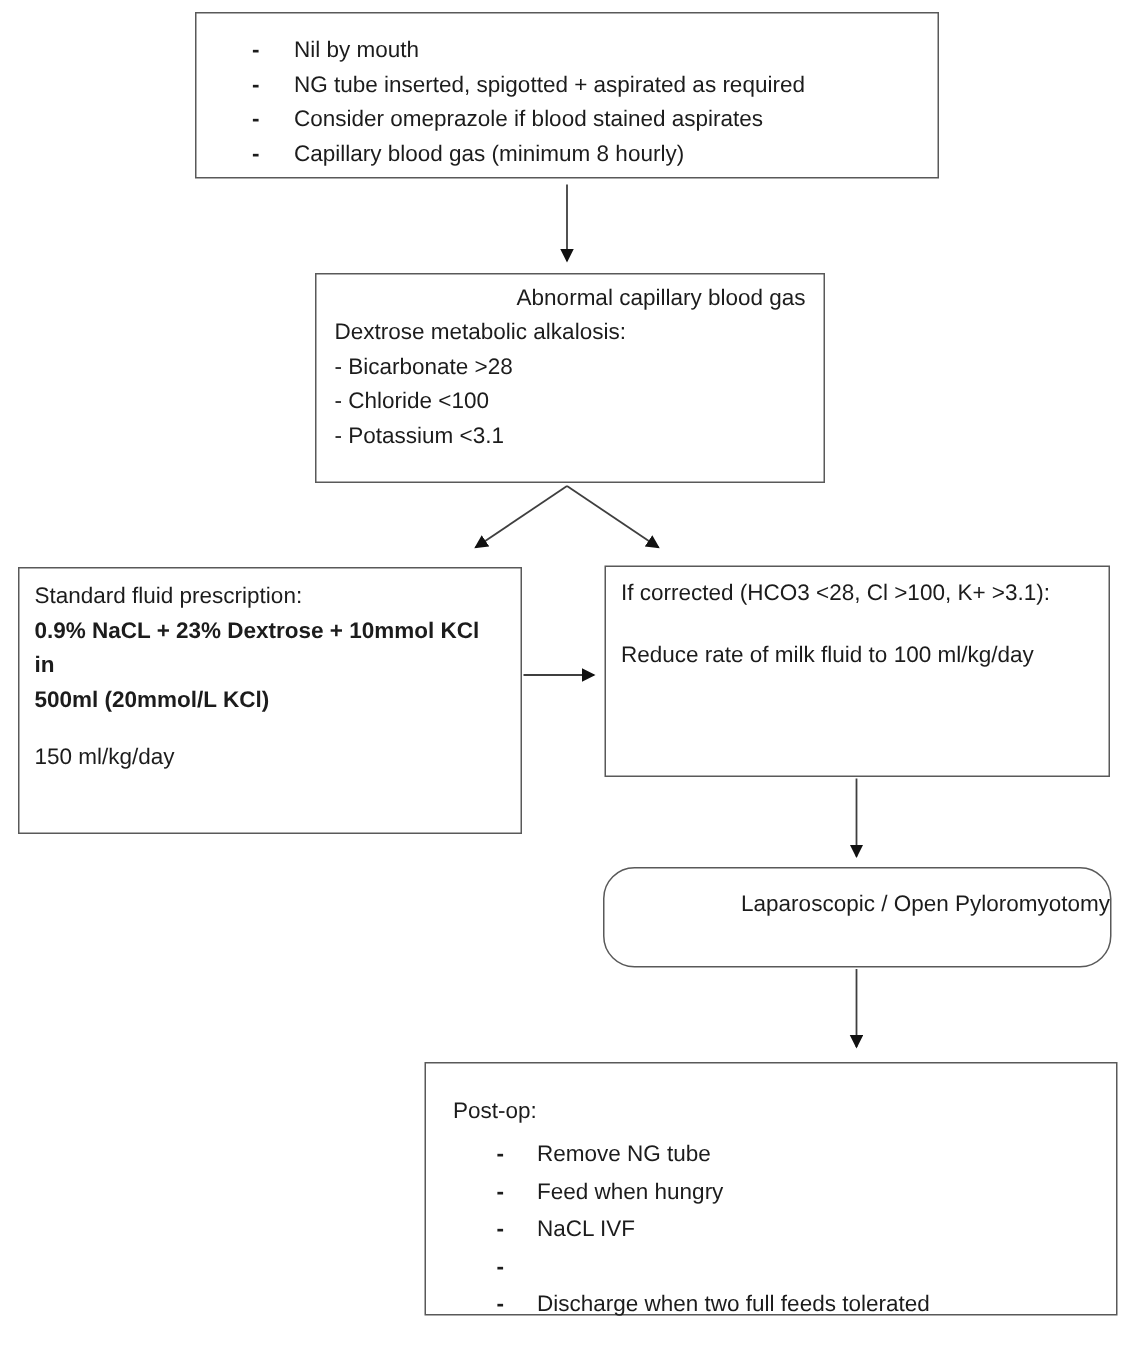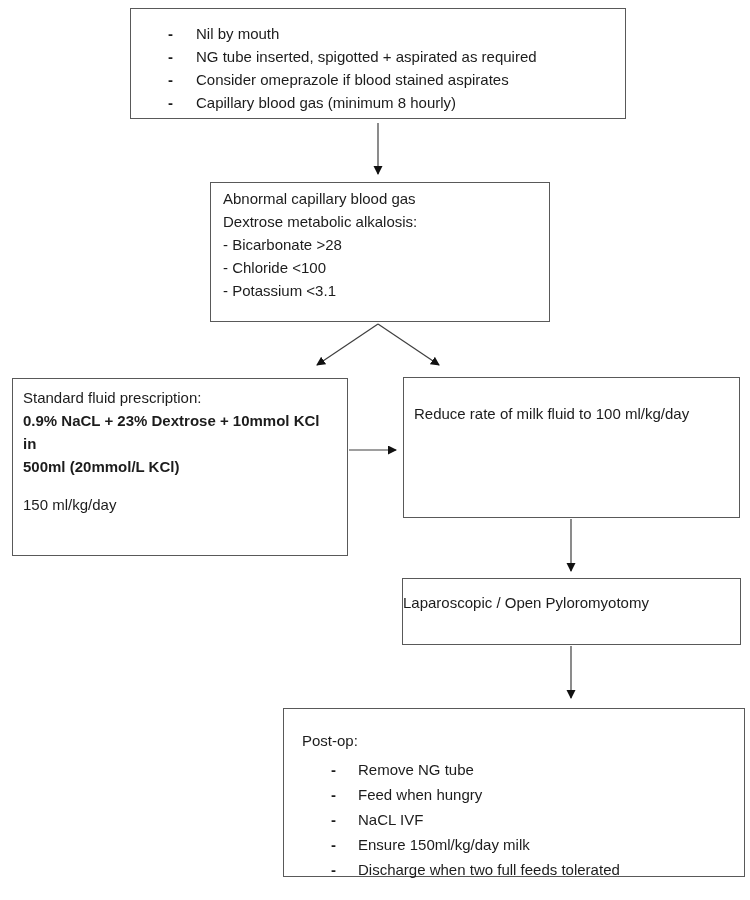--- a/index.html
+++ b/index.html
@@ -18,39 +18,39 @@
     position: absolute;
     border: 1px solid #595959;
     background: #ffffff;
     box-sizing: border-box;
     line-height: 23px;
   }
   .row { display: flex; }
   .dash { font-weight: 700; flex: 0 0 auto; }
   .ul { }
   .bold { font-weight: 700; }
-  .center { text-align: left; }
+  .center { text-align: right; }
 
   
   #box-preop { left: 130px; top: 8px; width: 496px; height: 111px; padding-top: 13px; }
   #box-preop .dash { width: 28px; margin-left: 37px; }
 
   
   #box-bloodgas { left: 210px; top: 182px; width: 340px; height: 140px; padding: 4px 12px 0 12px; }
 
   
   #box-fluid { left: 12px; top: 378px; width: 336px; height: 178px; padding: 7px 12px 0 10px; }
   #box-fluid .spacer { height: 15px; }
 
   
   #box-corrected { left: 403px; top: 377px; width: 337px; height: 141px; padding: 6px 10px 0 10px; }
   #box-corrected .spacer { height: 18px; }
 
   
-  #box-surgery { left: 402px; top: 578px; width: 339px; height: 67px; padding-top: 12px; }
+  #box-surgery { left: 402px; top: 578px; width: 339px; height: 67px; padding-top: 12px; border-radius: 21px; }
 
   
   #box-postop { left: 283px; top: 708px; width: 462px; height: 169px; padding: 20px 8px 0 18px; line-height: 24px; }
   #box-postop .bullets { margin-top: 4px; line-height: 25px; }
   #box-postop .dash { width: 27px; margin-left: 29px; }
 </style>
 </head>
 <body>
 
 <div class="canvas">
@@ -98,20 +98,21 @@
 
   <div class="box" id="box-fluid">
     <div>Standard fluid prescription:</div>
     <div class="bold">0.9% NaCL + 23% Dextrose + 10mmol KCl in</div>
     <div class="bold">500ml (20mmol/L KCl)</div>
     <div class="spacer"></div>
     <div>150 ml/kg/day</div>
   </div>
 
   <div class="box" id="box-corrected">
+    <div><span class="ul">If corrected</span><span> (HCO3 &lt;28, Cl &gt;100, K+ &gt;3.1):</span></div>
     <div class="spacer"></div>
     <div>Reduce rate of milk fluid to 100 ml/kg/day</div>
   </div>
 
   <div class="box" id="box-surgery">
     <div class="center">Laparoscopic / Open Pyloromyotomy</div>
   </div>
 
   <div class="box" id="box-postop">
     <div>Post-op:</div>
@@ -123,21 +124,20 @@
       <div class="row">
         <span class="dash">-</span>
         <span>Feed when hungry</span>
       </div>
       <div class="row">
         <span class="dash">-</span>
         <span>NaCL IVF</span>
       </div>
       <div class="row">
         <span class="dash">-</span>
-        <span>Ensure 150ml/kg/day milk</span>
       </div>
       <div class="row">
         <span class="dash">-</span>
         <span>Discharge when two full feeds tolerated</span>
       </div>
     </div>
   </div>
 
 </div>
 

